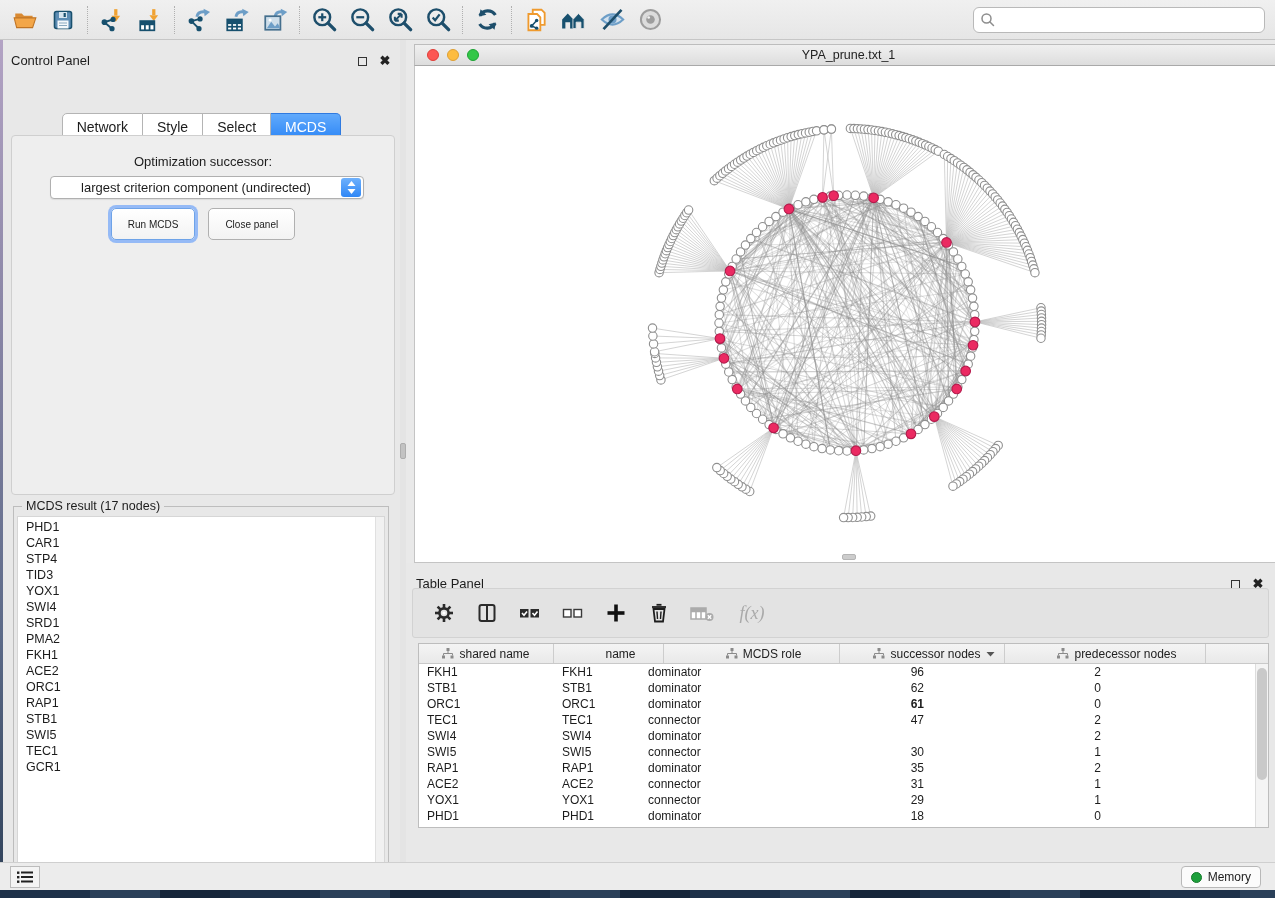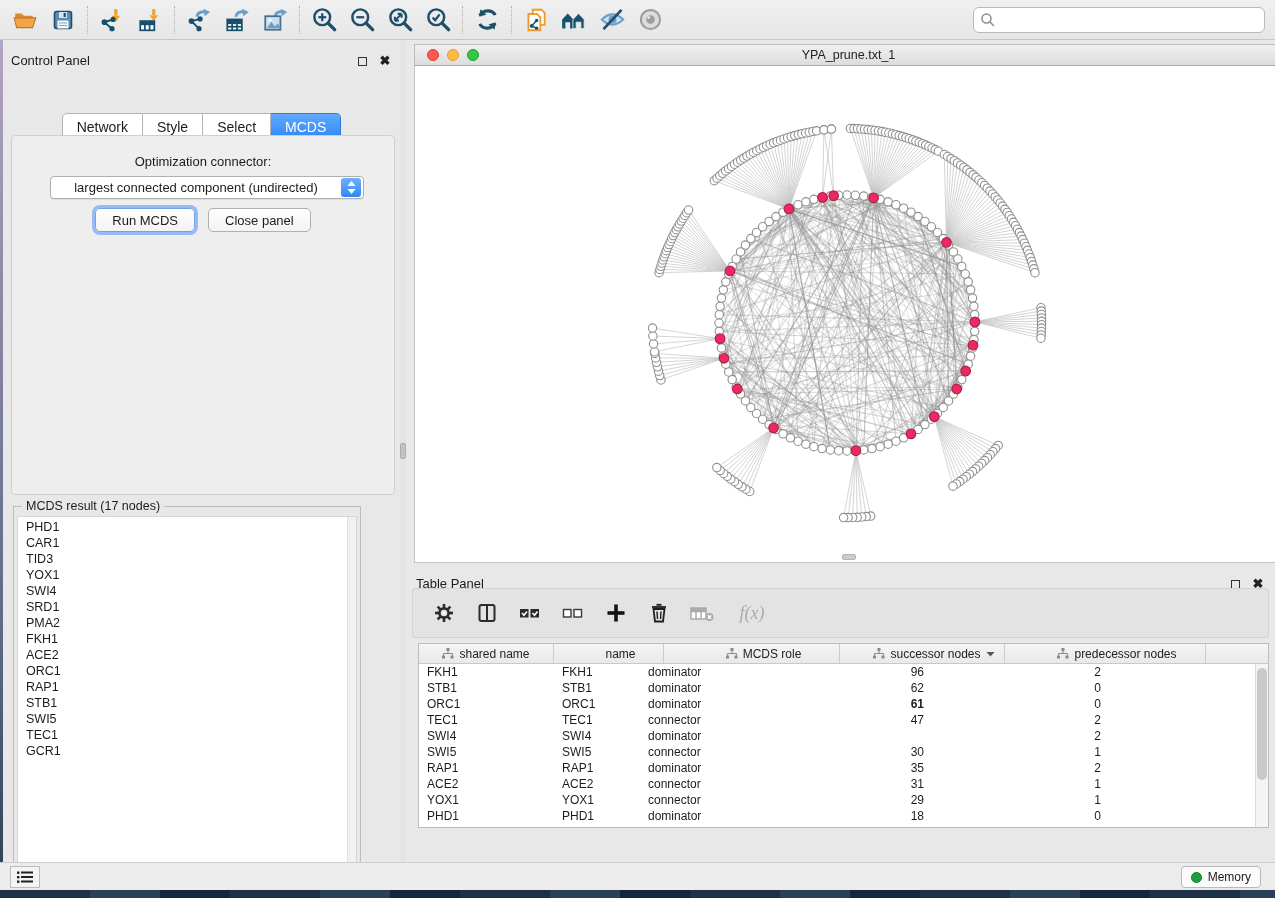--- a/index.html
+++ b/index.html
@@ -42,25 +42,25 @@
   .cp-inner { position:absolute; left:8px; top:95px; width:384px; height:360px; background:#eeeeee;
     border:1px solid #cfcfcf; border-radius:4px; }
   .opt-label { position:absolute; left:0; top:18px; width:100%; text-align:center; font-size:13px; }
   .dropdown { position:absolute; left:38px; top:40px; width:314px; height:23px; background:#fff;
     border:1px solid #b0b0b0; border-radius:4px; display:flex; align-items:center; box-shadow:0 1px 1px rgba(0,0,0,.08); }
   .dropdown .dd-text { flex:1; text-align:center; font-size:13px; }
   .dd-stepper { width:20px; height:19px; margin-right:2px; border-radius:3px;
     background:linear-gradient(#6fb1fc,#2f87f6); display:flex; flex-direction:column; align-items:center; justify-content:center; color:#fff; }
   .dd-stepper svg { display:block; }
   .cp-buttons { position:absolute; left:0; top:72px; width:100%; display:flex; justify-content:center; gap:13px; }
-  .mac-btn { height:24px; padding:8px 16px; background:linear-gradient(#ffffff,#f3f3f3); border:1px solid #b0b0b0;
-    border-radius:5px; font-size:13px; display:flex; align-items:center; cursor:default; }
+  .mac-btn { height:32px; padding:8px 16px; background:linear-gradient(#ffffff,#f3f3f3); border:1px solid #b0b0b0;
+    border-radius:5px; font-size:10px; display:flex; align-items:center; cursor:default; }
   .mac-btn.focused { box-shadow:0 0 0 3px rgba(77,144,254,.55); border-color:#6ea3e8; }
 
-  .group-box { position:absolute; left:10px; top:466px; width:348px; height:375px; border:1px solid #bdbdbd; }
+  .group-box { position:absolute; left:10px; top:466px; width:376px; height:375px; border:1px solid #bdbdbd; }
   .group-legend { position:absolute; left:8px; top:-8px; background:#e8e8e8; padding:0 4px; font-size:12.5px; }
   .result-list { position:absolute; left:3px; top:9px; right:3px; bottom:3px; background:#fff;
     border:1px solid #d6d6d6; overflow:hidden; }
   .result-items { padding:2px 0 0 8px; }
   .result-items div { height:16px; line-height:16px; font-size:12.5px; }
   .list-scroll { position:absolute; right:0; top:0; width:9px; bottom:0; background:#f1f1f1; border-left:1px solid #e0e0e0; }
 
   
   .splitter { position:absolute; left:400px; top:40px; width:6px; height:822px; background:#e4e4e4; }
   .splitter .thumb { position:absolute; left:0; top:403px; width:6px; height:16px; background:#c2c2c2; border:1px solid #adadad; border-radius:2px; }
@@ -289,23 +289,23 @@
     <div class="cp-tabs">
       <div class="seg" id="cp-tabseg">
           <div class="tab">Network</div>
           <div class="tab">Style</div>
           <div class="tab">Select</div>
           <div class="tab active">MCDS</div>
         </div>
     </div>
 
     <div class="cp-inner">
-      <div class="opt-label">Optimization connector:</div>
+      <div class="opt-label">Optimization successor:</div>
       <div class="dropdown">
-        <span class="dd-text">largest connected component (undirected)</span>
+        <span class="dd-text">largest criterion component (undirected)</span>
         <span class="dd-stepper">
           <svg width="9" height="6" viewBox="0 0 9 6">
               <path d="M4.5 0 L8.5 5 H0.5 z" fill="#fff"></path>
             </svg>
           <svg width="9" height="6" viewBox="0 0 9 6" style="margin-top:1px">
               <path d="M4.5 6 L8.5 1 H0.5 z" fill="#fff"></path>
             </svg>
         </span>
       </div>
       <div class="cp-buttons">
@@ -313,20 +313,21 @@
         <div class="mac-btn">Close panel</div>
       </div>
     </div>
 
     <div class="group-box">
       <div class="group-legend">MCDS result (17 nodes)</div>
       <div class="result-list">
         <div class="result-items" id="result-items">
             <div>PHD1</div>
             <div>CAR1</div>
+            <div>STP4</div>
             <div>TID3</div>
             <div>YOX1</div>
             <div>SWI4</div>
             <div>SRD1</div>
             <div>PMA2</div>
             <div>FKH1</div>
             <div>ACE2</div>
             <div>ORC1</div>
             <div>RAP1</div>
             <div>STB1</div>

